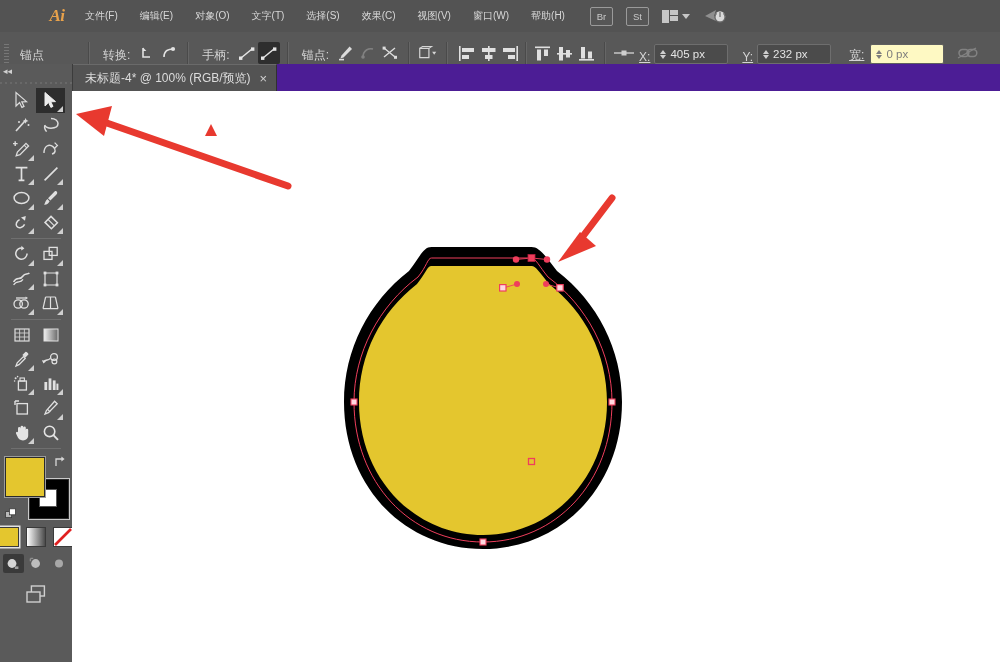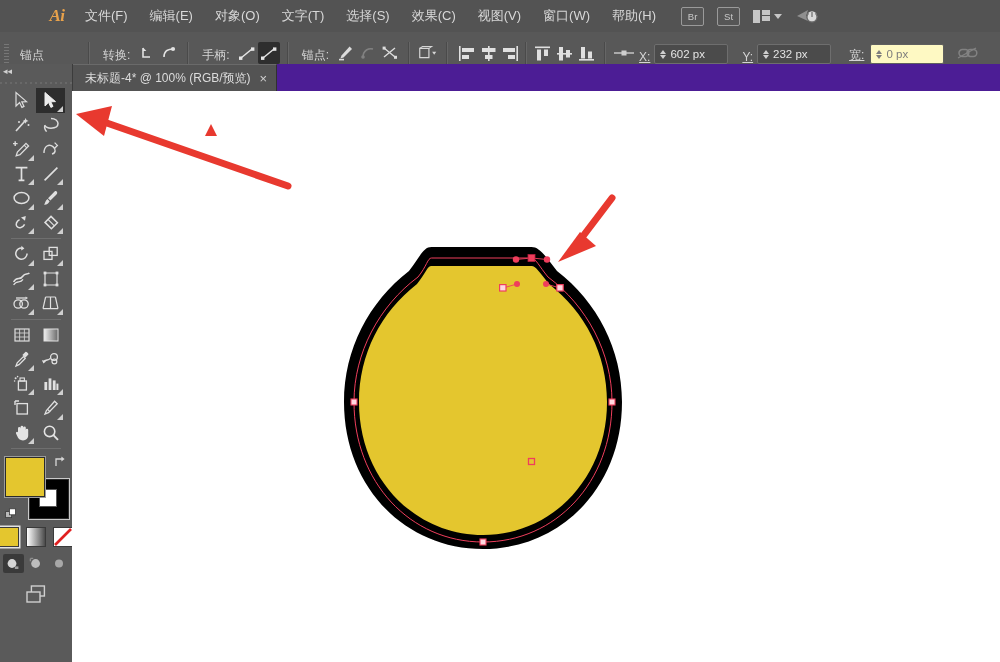--- a/index.html
+++ b/index.html
@@ -21,21 +21,21 @@
   }
   .ai-logo{
     width:34px;height:32px;display:flex;align-items:center;justify-content:center;
     color:#e9a24b;font-size:17px;font-weight:bold;font-style:italic;
     font-family:"Liberation Serif","DejaVu Serif",serif;
     letter-spacing:-.5px;
     margin-left:40px;
   }
   .menu-item{
     padding:0 11px;height:32px;line-height:32px;color:#d8d8d8;
-    font-size:13px;white-space:nowrap;cursor:default;
+    font-size:10px;white-space:nowrap;cursor:default;
   }
   .menubar-right{margin-left:14px;display:flex;align-items:center;gap:13px;}
   .sq-btn{
     width:21px;height:17px;border:1px solid #9a9a9a;border-radius:2px;
     background:#565656;color:#c9c9c9;font-size:9.5px;
     display:flex;align-items:center;justify-content:center;
   }
   .arrange-ico{display:flex;align-items:center;gap:4px;}
   .arrange-glyph{display:flex;gap:1.5px;align-items:stretch;height:13px;}
   .arrange-glyph i{display:block;width:7px;background:#c6c6c6;}
@@ -326,21 +326,21 @@
           <rect x="8.5" y="3.5" width="5" height="5" fill="#cfcfcf"></rect>
         </svg>
     </div>
 
     <div class="axis-lab" style="margin-left:4px;">X:</div>
     <div class="numfield">
       <div class="spinner">
           <i class="up"></i>
           <i class="dn"></i>
         </div>
-      <span>602 px</span>
+      <span>405 px</span>
     </div>
 
     <div class="axis-lab" style="margin-left:14px;">Y:</div>
     <div class="numfield">
       <div class="spinner">
           <i class="up"></i>
           <i class="dn"></i>
         </div>
       <span>232 px</span>
     </div>

